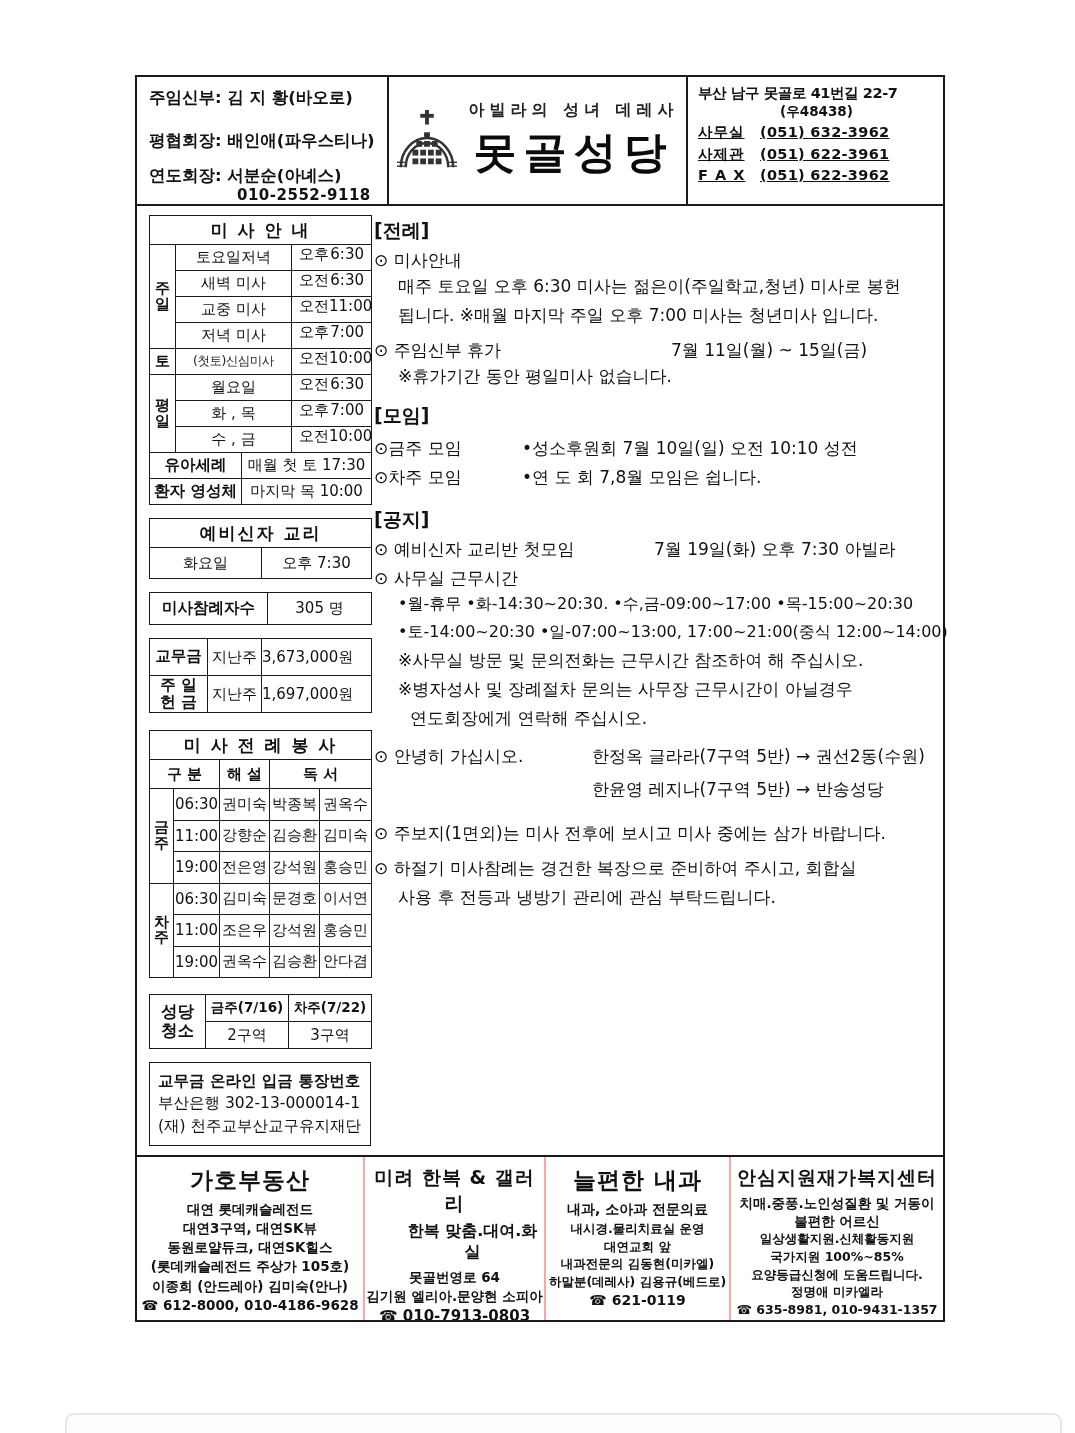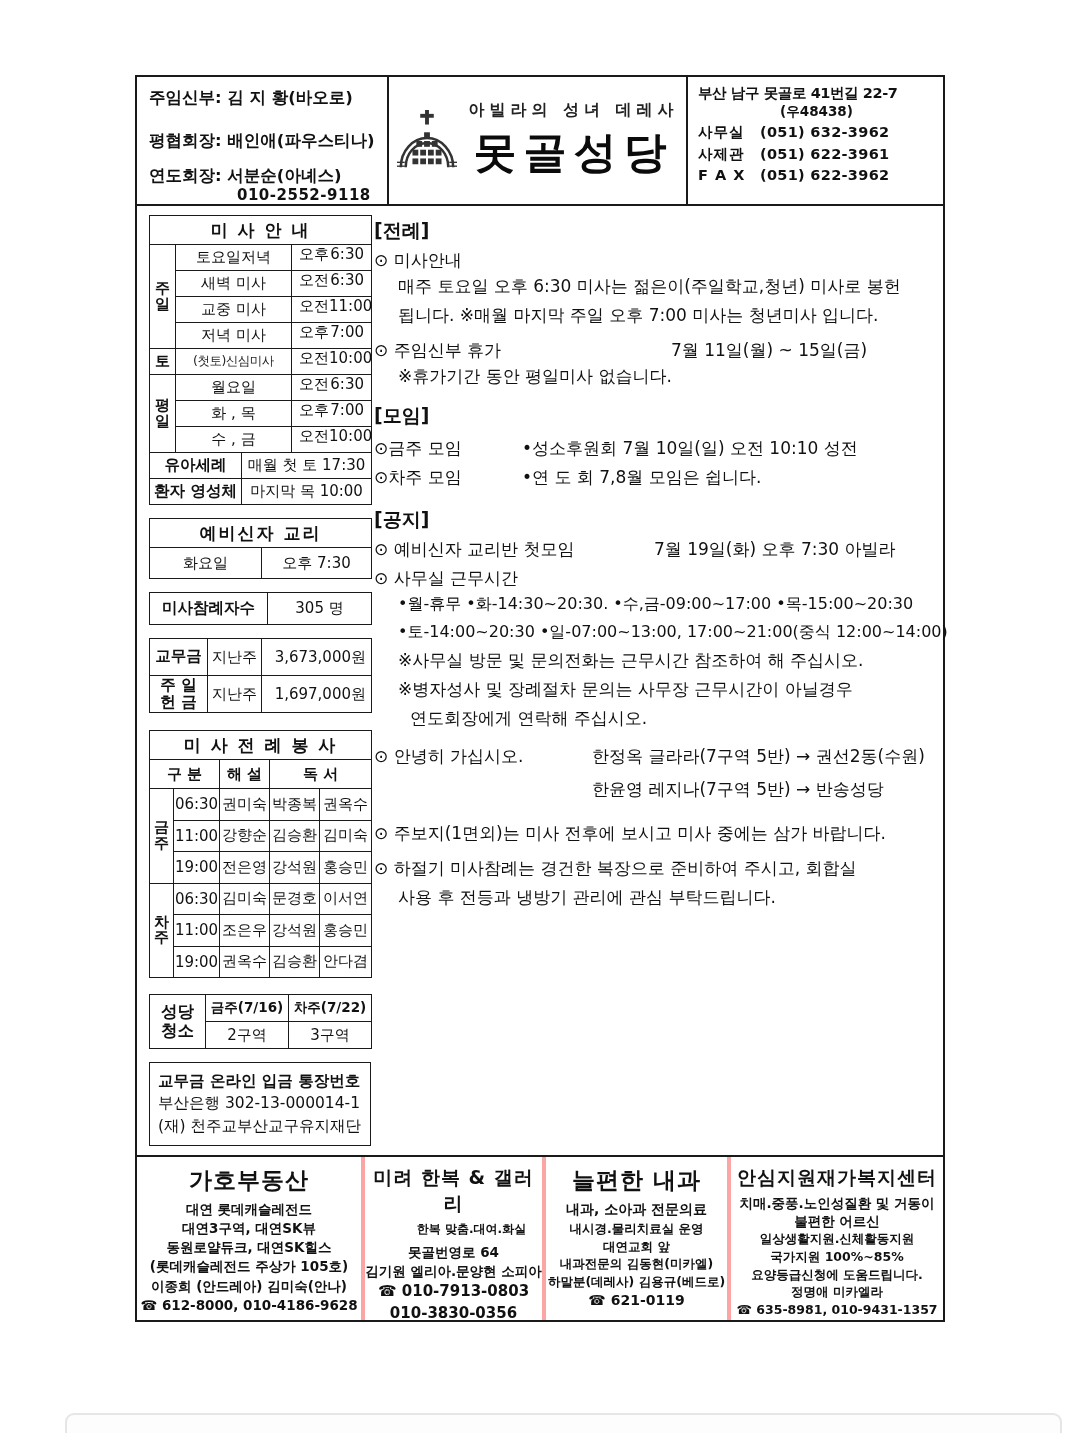--- a/index.html
+++ b/index.html
@@ -22,21 +22,21 @@
   .hdr-left .l2 { margin-bottom:19px; }
   .hdr-left .l4 { margin-top:3px; padding-left:88px; font-size:15px; letter-spacing:.5px; }
   .hdr-center { flex:1; display:flex; align-items:center; justify-content:center; gap:10px;
     border-right:2px solid #1a1a1a; }
   .hdr-title-block { text-align:center; }
   .hdr-sub { font-size:16px; letter-spacing:5px; font-weight:600; color:#222; margin-bottom:3px; }
   .hdr-main { font-size:43px; font-weight:900; letter-spacing:7px; color:#0b0b0b; }
   .hdr-right { width:255px; padding:9px 8px 4px 10px; font-size:14.5px; font-weight:700; line-height:1.0; }
   .hdr-addr { letter-spacing:-0.4px; }
   .hdr-postal { text-align:center; font-size:13.5px; margin:4px 0 7px; font-weight:600; }
-  .hdr-phone { display:flex; margin-bottom:7px; }
+  .hdr-phone { display:flex; margin-bottom:7px;text-decoration:underline; }
   .hdr-phone .pl { width:62px; letter-spacing:1px; }
   .hdr-phone .pv { letter-spacing:.3px; }
 
   
   .frame {
     left:135px; top:206px; width:810px; height:949px;
     border-left:2px solid #1a1a1a; border-right:2px solid #1a1a1a;
   }
   .leftcol { position:absolute; left:12px; top:9px; width:224px; }
   .rightcol { position:absolute; left:237px; top:6px; width:568px; }
@@ -50,21 +50,21 @@
   .timecell { display:flex; justify-content:space-between; padding:0 7px; height:100%; }
   .mass td { height:26px; }
   .mass .small { font-size:12.5px; letter-spacing:-0.5px; color:#222; }
   .mass .bold { font-weight:800; font-size:15.5px; }
   .gap { height:13px; }
   .cate td { height:31px;text-align:center; }
   .att td { height:32px; }
   .att .lab { font-weight:800; font-size:15.5px; }
   .off td { height:37px; }
   .off .lab { font-weight:800; font-size:15.5px; line-height:1.1; white-space:normal; }
-  .off .val { text-align:right; padding-right:5px; }
+  .off .val { text-align:left; padding-right:5px; }
   .srv td { height:31.5px; }
   .srv th { height:29px; font-weight:800; }
   .cln td { height:27px; }
   .cln .lab { font-weight:800; font-size:16.5px; line-height:1.15; white-space:normal; }
   .cln .hd { font-weight:700; font-size:13.5px; }
   .bank { border:1.5px solid #1a1a1a; width:222px; margin-top:13px; padding:7px 6px 8px 8px;
     font-size:15.5px; line-height:1.45; white-space:nowrap; }
   .bank .b1 { font-weight:800; }
 
   
@@ -77,26 +77,26 @@
   .meet { display:flex; margin-bottom:6px; font-size:17px; white-space:nowrap; }
   .meet .pl { width:148px; flex:none; }
   .farewell { display:flex; font-size:17px; margin-bottom:14px; white-space:nowrap; }
   .farewell .pl { width:218px; flex:none; }
   .farewell .fv div { margin-bottom:10px; }
   .mb18 { margin-bottom:18px; }
   .mb6 { margin-bottom:9px; }
 
   
   .ads { left:135px; top:1155px; width:810px; height:167px; border:2px solid #1a1a1a; display:flex; }
-  .ad { border-right:4px solid #fca5a5; padding-top:8px; text-align:center; overflow:hidden; }
+  .ad { border-right:2px solid #fca5a5; padding-top:8px; text-align:center; overflow:hidden; }
   .ad:last-child { border-right:none; }
   .ad1 { width:228px; } .ad2 { width:181px; } .ad3 { width:185px; } .ad4 { flex:1; }
   .ad-title { font-weight:900; font-size:23px; letter-spacing:1px; margin-bottom:4px; }
   .ad2 .ad-title, .ad4 .ad-title { font-size:19px; }
-  .ad-sub { font-weight:800; font-size:12px; margin-bottom:5px;padding-left:36px; }
+  .ad-sub { font-weight:800; font-size:16px; margin-bottom:5px;padding-left:36px; }
   .ad-line { font-size:13.5px; font-weight:700; line-height:1.42; white-space:nowrap; }
   .ad3 .ad-line, .ad4 .ad-line { font-size:12.5px; }
   .ad4 .ad-line.wrapit { white-space:normal; line-height:1.3; }
 
   
   .nextpage { left:65px; top:1413px; width:997px; height:30px;
     border:2px solid #e6e6e6; border-bottom:none; border-radius:9px 9px 0 0; background:#fdfdfd; }
 
   .logo-svg { width:62px; height:64px; }
 </style>

